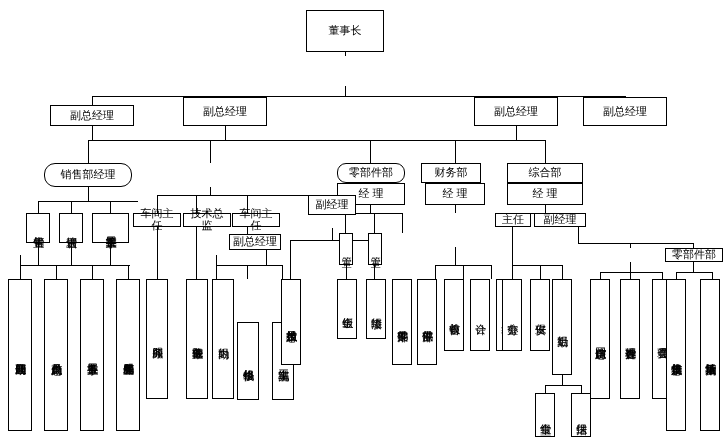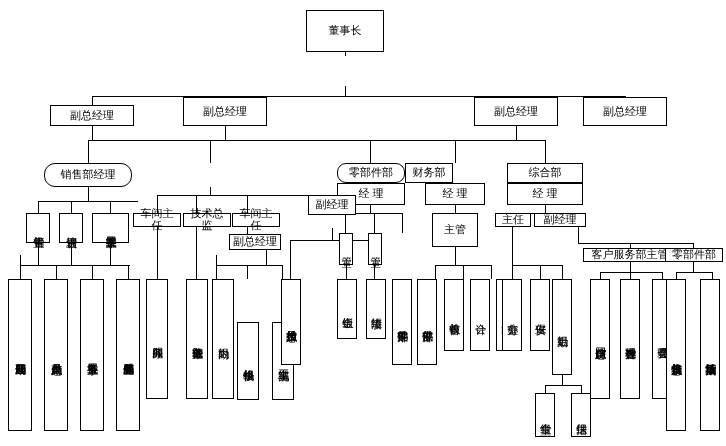--- a/index.html
+++ b/index.html
@@ -167,44 +167,42 @@
   <div class="node h" style="left:306px; top:10px; width:78px; height:42px;">董事长</div>
 
   <div class="node h" style="left:50px; top:105px; width:84px; height:21px;">副总经理</div>
   <div class="node h" style="left:183px; top:97px; width:84px; height:29px;">副总经理</div>
   <div class="node h" style="left:474px; top:97px; width:84px; height:29px;">副总经理</div>
   <div class="node h" style="left:583px; top:97px; width:84px; height:29px;">副总经理</div>
 
   <div class="node h" style="left:44px; top:163px; width:88px; height:24px;border-radius:11px;">销售部经理</div>
   <div class="node h" style="left:337px; top:163px; width:68px; height:20px;border-radius:9px;">零部件部</div>
   <div class="node h" style="left:337px; top:183px; width:68px; height:22px;">经 理</div>
-  <div class="node h" style="left:405px; top:163px; width:48px; height:20px;">财务部</div>
+  <div class="node h" style="left:421px; top:163px; width:60px; height:20px;">财务部</div>
   <div class="node h" style="left:425px; top:183px; width:60px; height:22px;">经 理</div>
   <div class="node h" style="left:507px; top:163px; width:76px; height:20px;">综合部</div>
   <div class="node h" style="left:507px; top:183px; width:76px; height:22px;">经 理</div>
 
   <div class="node v" style="left:26px; top:213px; width:24px; height:30px;">销售主管</div>
   <div class="node v" style="left:59px; top:213px; width:24px; height:30px;">培训主管</div>
   <div class="node v" style="left:92px; top:213px; width:37px; height:30px;">二手车置换主管</div>
 
   <div class="node h" style="left:308px; top:195px; width:48px; height:20px;">副经理</div>
   <div class="node h" style="left:133px; top:213px; width:48px; height:14px;">车间主任</div>
   <div class="node h" style="left:183px; top:213px; width:48px; height:14px;">技术总监</div>
   <div class="node h" style="left:232px; top:213px; width:48px; height:14px;">车间主任</div>
   <div class="node h" style="left:229px; top:234px; width:52px; height:16px;">副总经理</div>
 
   <div class="node v2" style="left:339px; top:233px; width:14px; height:32px;">主管</div>
   <div class="node v2" style="left:368px; top:233px; width:14px; height:32px;">主管</div>
 
-  <div class="node h" style="left:432px; top:213px; width:46px; height:34px;">主管</div>
 
   <div class="node h" style="left:495px; top:213px; width:36px; height:14px;">主任</div>
   <div class="node h" style="left:534px; top:213px; width:52px; height:14px;">副经理</div>
 
-  <div class="node h" style="left:583px; top:248px; width:94px; height:14px;">客户服务部主管</div>
   <div class="node h" style="left:665px; top:248px; width:58px; height:14px;">零部件部</div>
 
   <div class="node v" style="left:8px; top:279px; width:24px; height:152px;">销售顾问及助理</div>
   <div class="node v" style="left:44px; top:279px; width:24px; height:152px;">信息员及内勤</div>
   <div class="node v" style="left:80px; top:279px; width:24px; height:152px;">二手车置换业务</div>
   <div class="node v" style="left:116px; top:279px; width:24px; height:152px;">精品销售上牌服务</div>
 
   <div class="node v" style="left:146px; top:279px; width:22px; height:120px;">服务顾问</div>
   <div class="node v" style="left:186px; top:279px; width:22px; height:120px;">车辆保险业务</div>
   <div class="node v" style="left:212px; top:279px; width:22px; height:120px;">内勤组</div>

